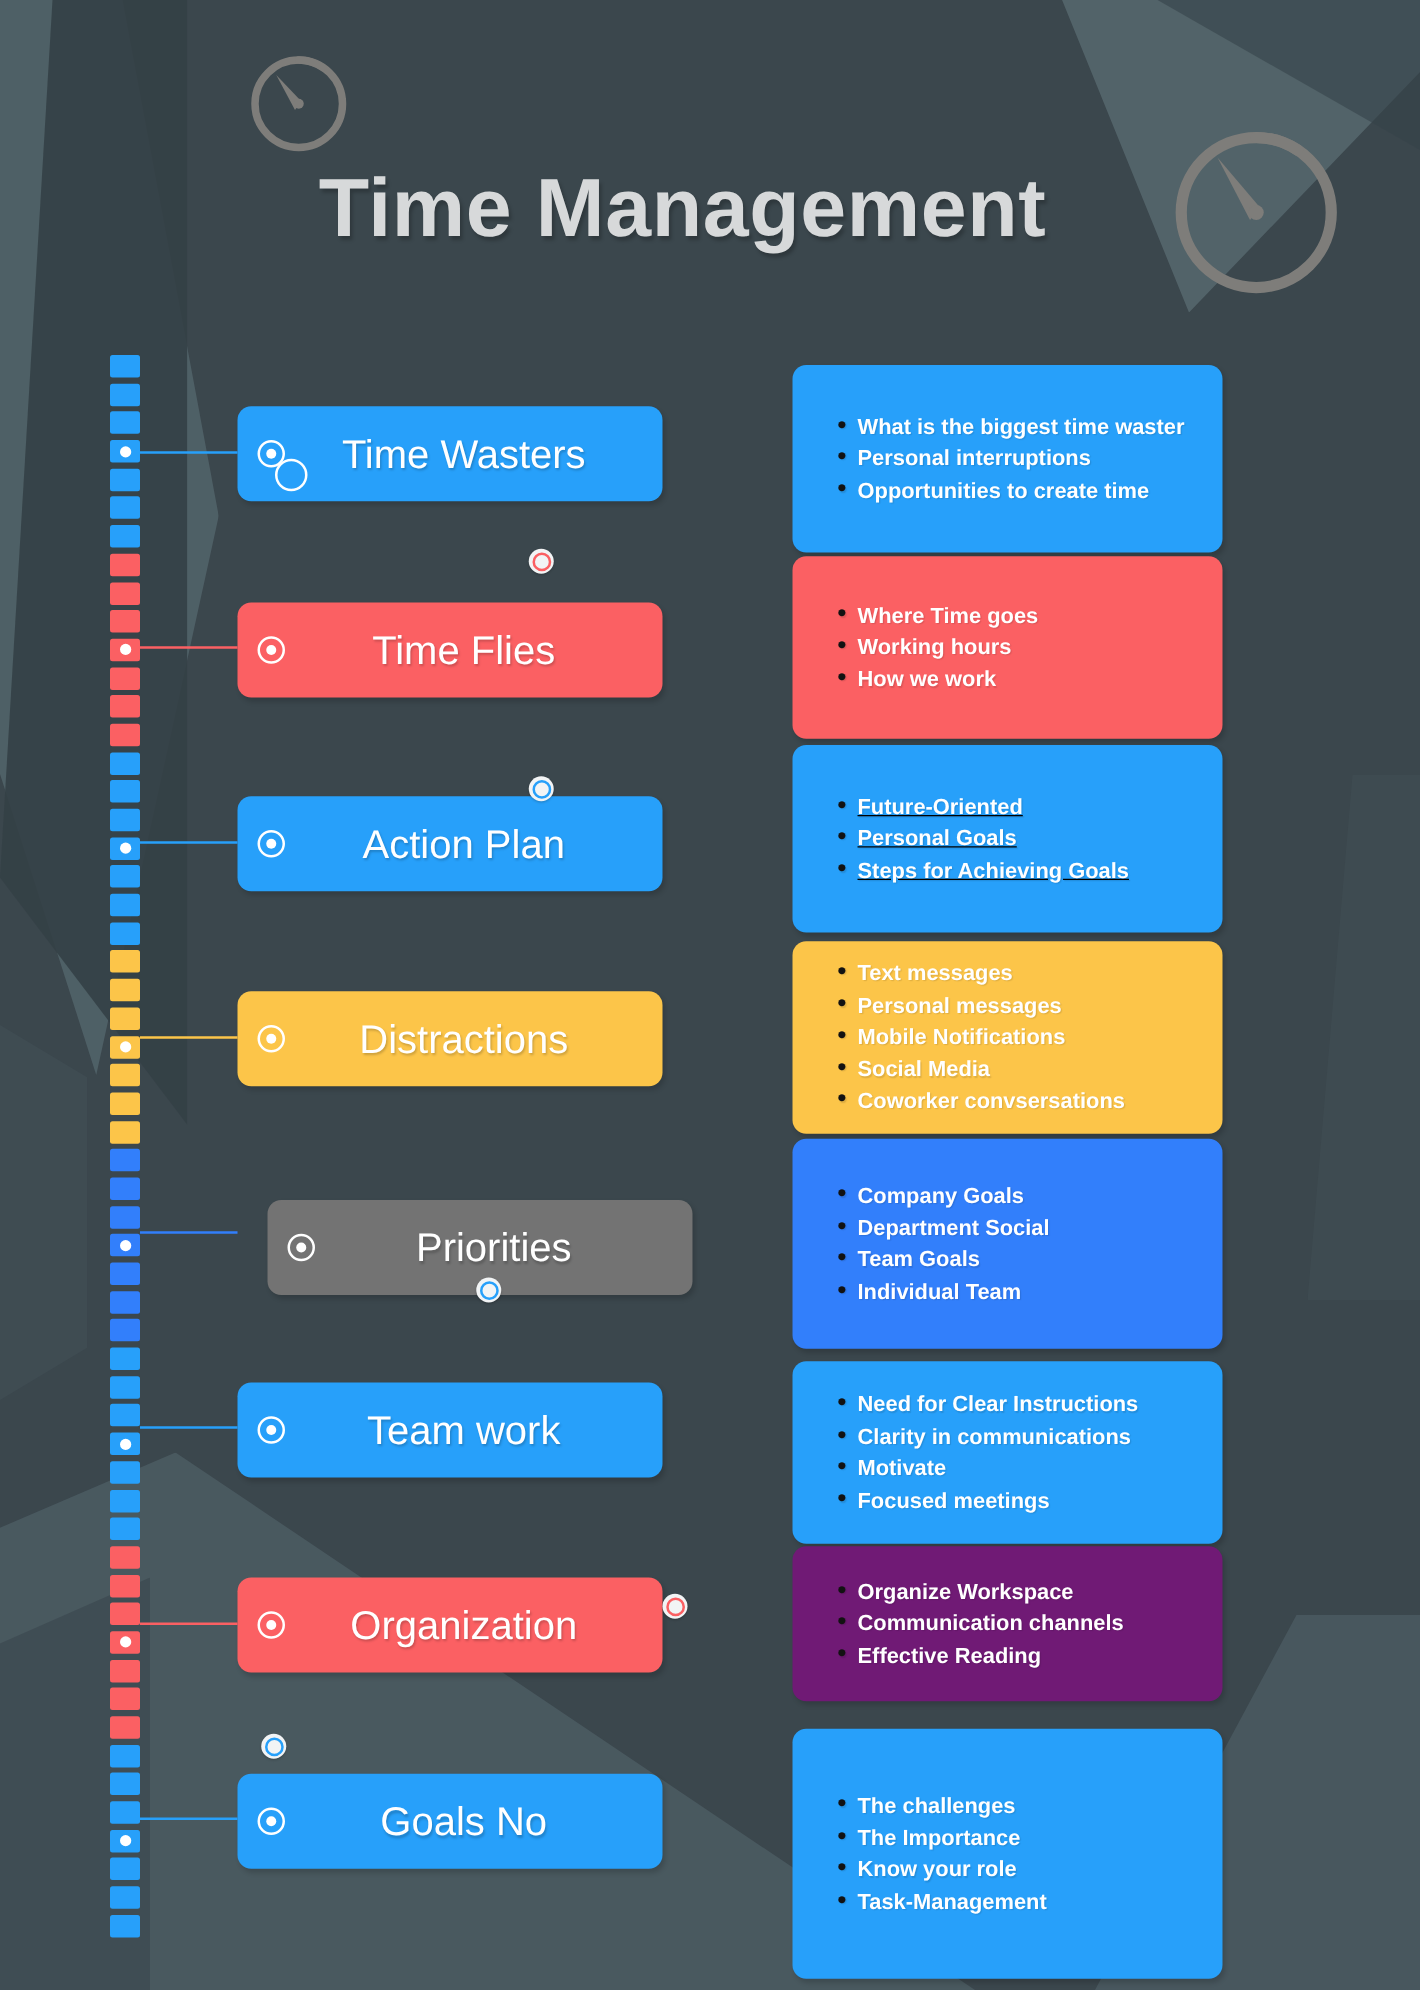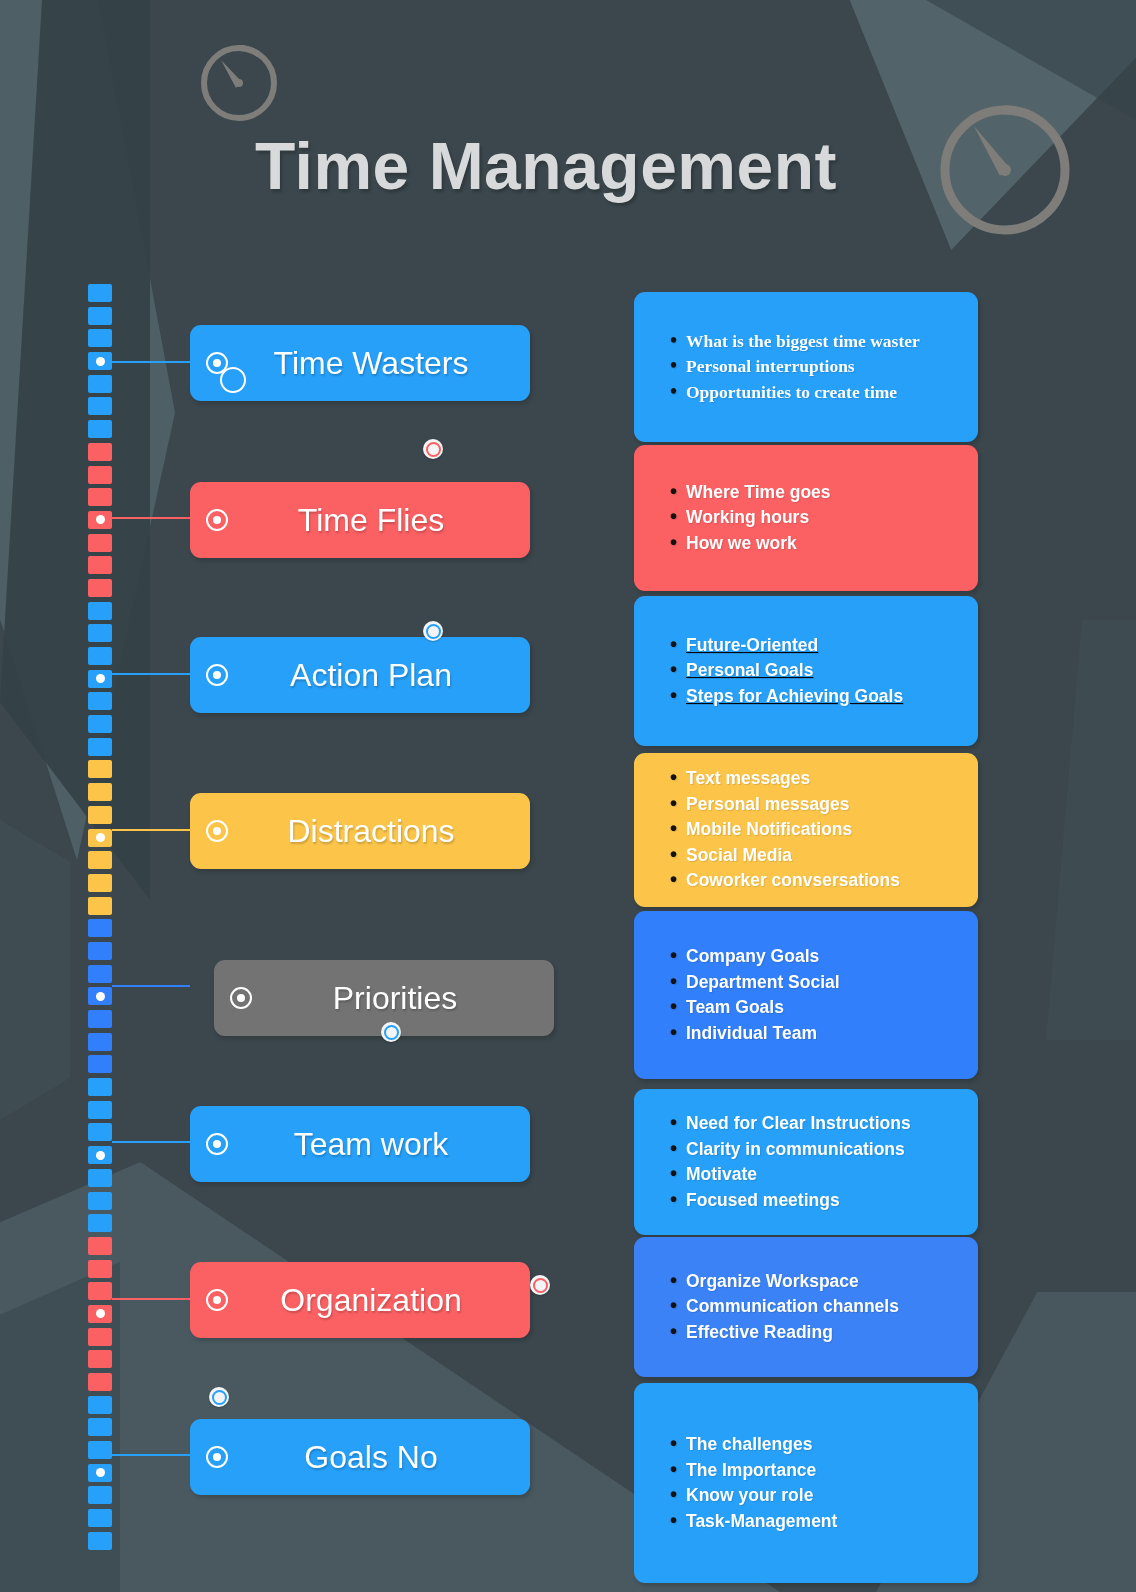--- a/index.html
+++ b/index.html
@@ -267,21 +267,21 @@
     <div class="tick" style="background: rgb(39, 160, 250);"></div>
     <div class="tick" style="background: rgb(39, 160, 250);"></div>
   </div>
 
 <div id="rows">
     <div class="connector" style="left: 112px; width: 78px; top: 361px; background: rgb(39, 160, 250);"></div>
     <div class="label-box" style="top: 325px; background: rgb(39, 160, 250);">
       <span class="ring-left double"></span>
       <span class="label-text">Time Wasters</span>
     </div>
-    <div class="detail-box" style="top: 292px; height: 150px; background: rgb(39, 160, 250); font-family: Liberation Serif, serif;">
+    <div class="detail-box" style="top: 292px; height: 150px; background: rgb(39, 160, 250);">
       <ul>
         <li>What is the biggest time waster</li>
         <li>Personal interruptions</li>
         <li>Opportunities to create time</li>
       </ul>
     </div>
     <div class="connector" style="left: 112px; width: 78px; top: 517px; background: rgb(251, 96, 99);"></div>
     <div class="label-box" style="top: 482px; background: rgb(251, 96, 99);">
       <span class="ring-left"></span>
       <span class="label-text">Time Flies</span>
@@ -343,21 +343,21 @@
         <li>Clarity in communications</li>
         <li>Motivate</li>
         <li>Focused meetings</li>
       </ul>
     </div>
     <div class="connector" style="left: 112px; width: 78px; top: 1298px; background: rgb(251, 96, 99);"></div>
     <div class="label-box" style="top: 1262px; background: rgb(251, 96, 99);">
       <span class="ring-left"></span>
       <span class="label-text">Organization</span>
     </div>
-    <div class="detail-box" style="top: 1237px; height: 140px; background: #3b82f6;">
+    <div class="detail-box" style="top: 1237px; height: 124px; background: #701a75;">
       <ul>
         <li>Organize Workspace</li>
         <li>Communication channels</li>
         <li>Effective Reading</li>
       </ul>
     </div>
     <div class="connector" style="left: 112px; width: 78px; top: 1454px; background: rgb(39, 160, 250);"></div>
     <div class="label-box" style="top: 1419px; background: rgb(39, 160, 250);">
       <span class="ring-left"></span>
       <span class="label-text">Goals No</span>

